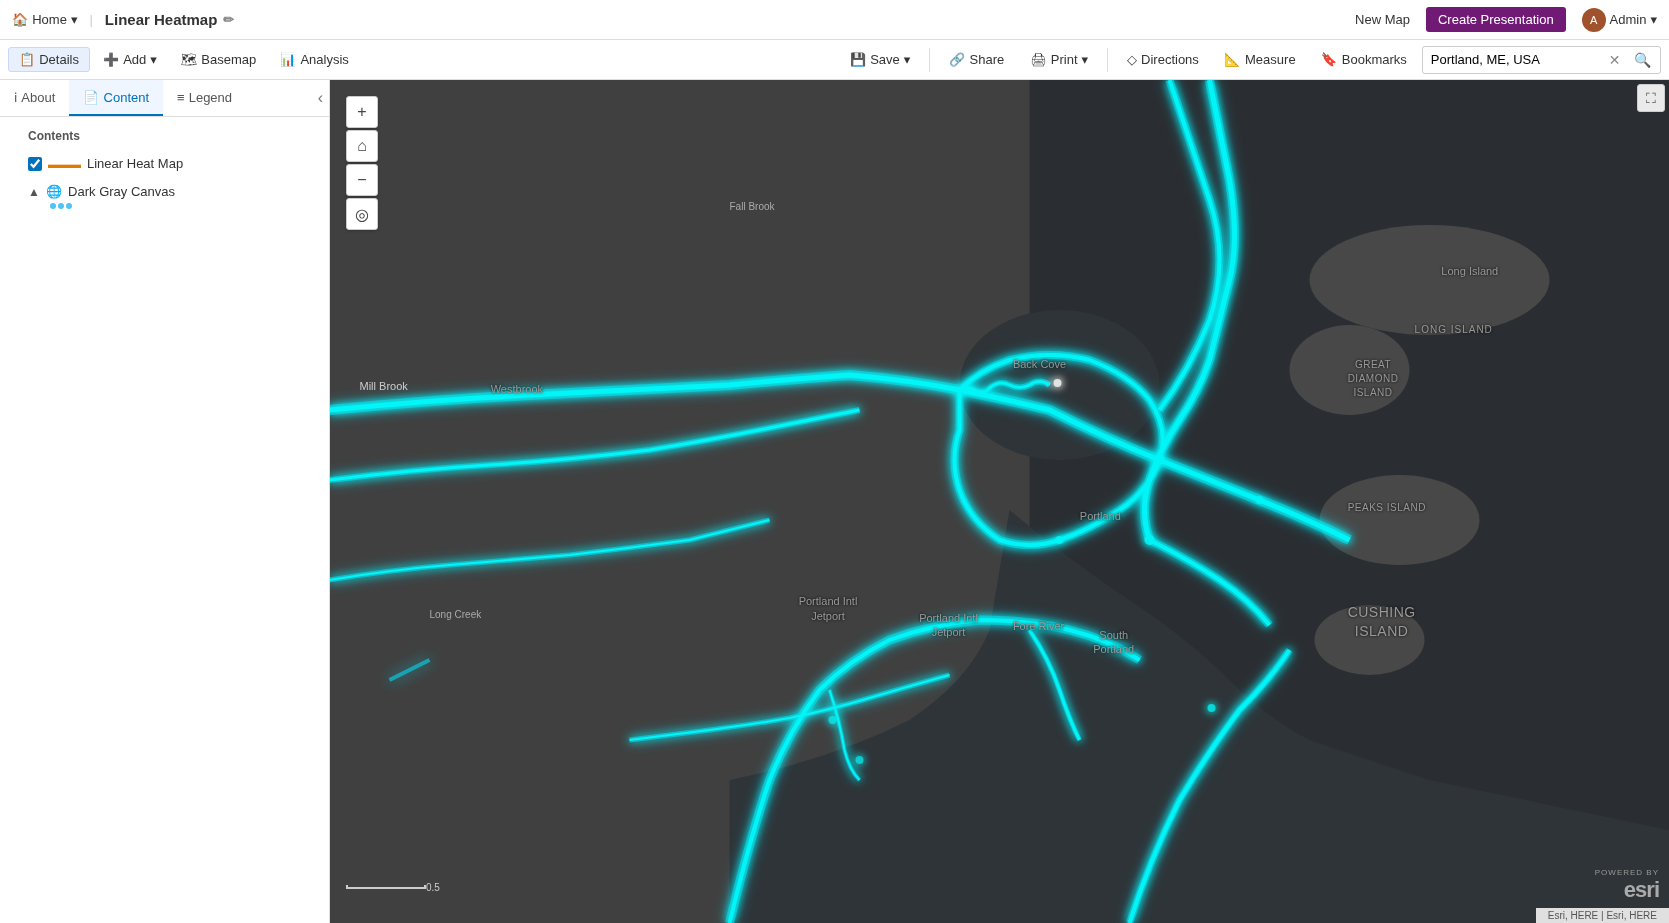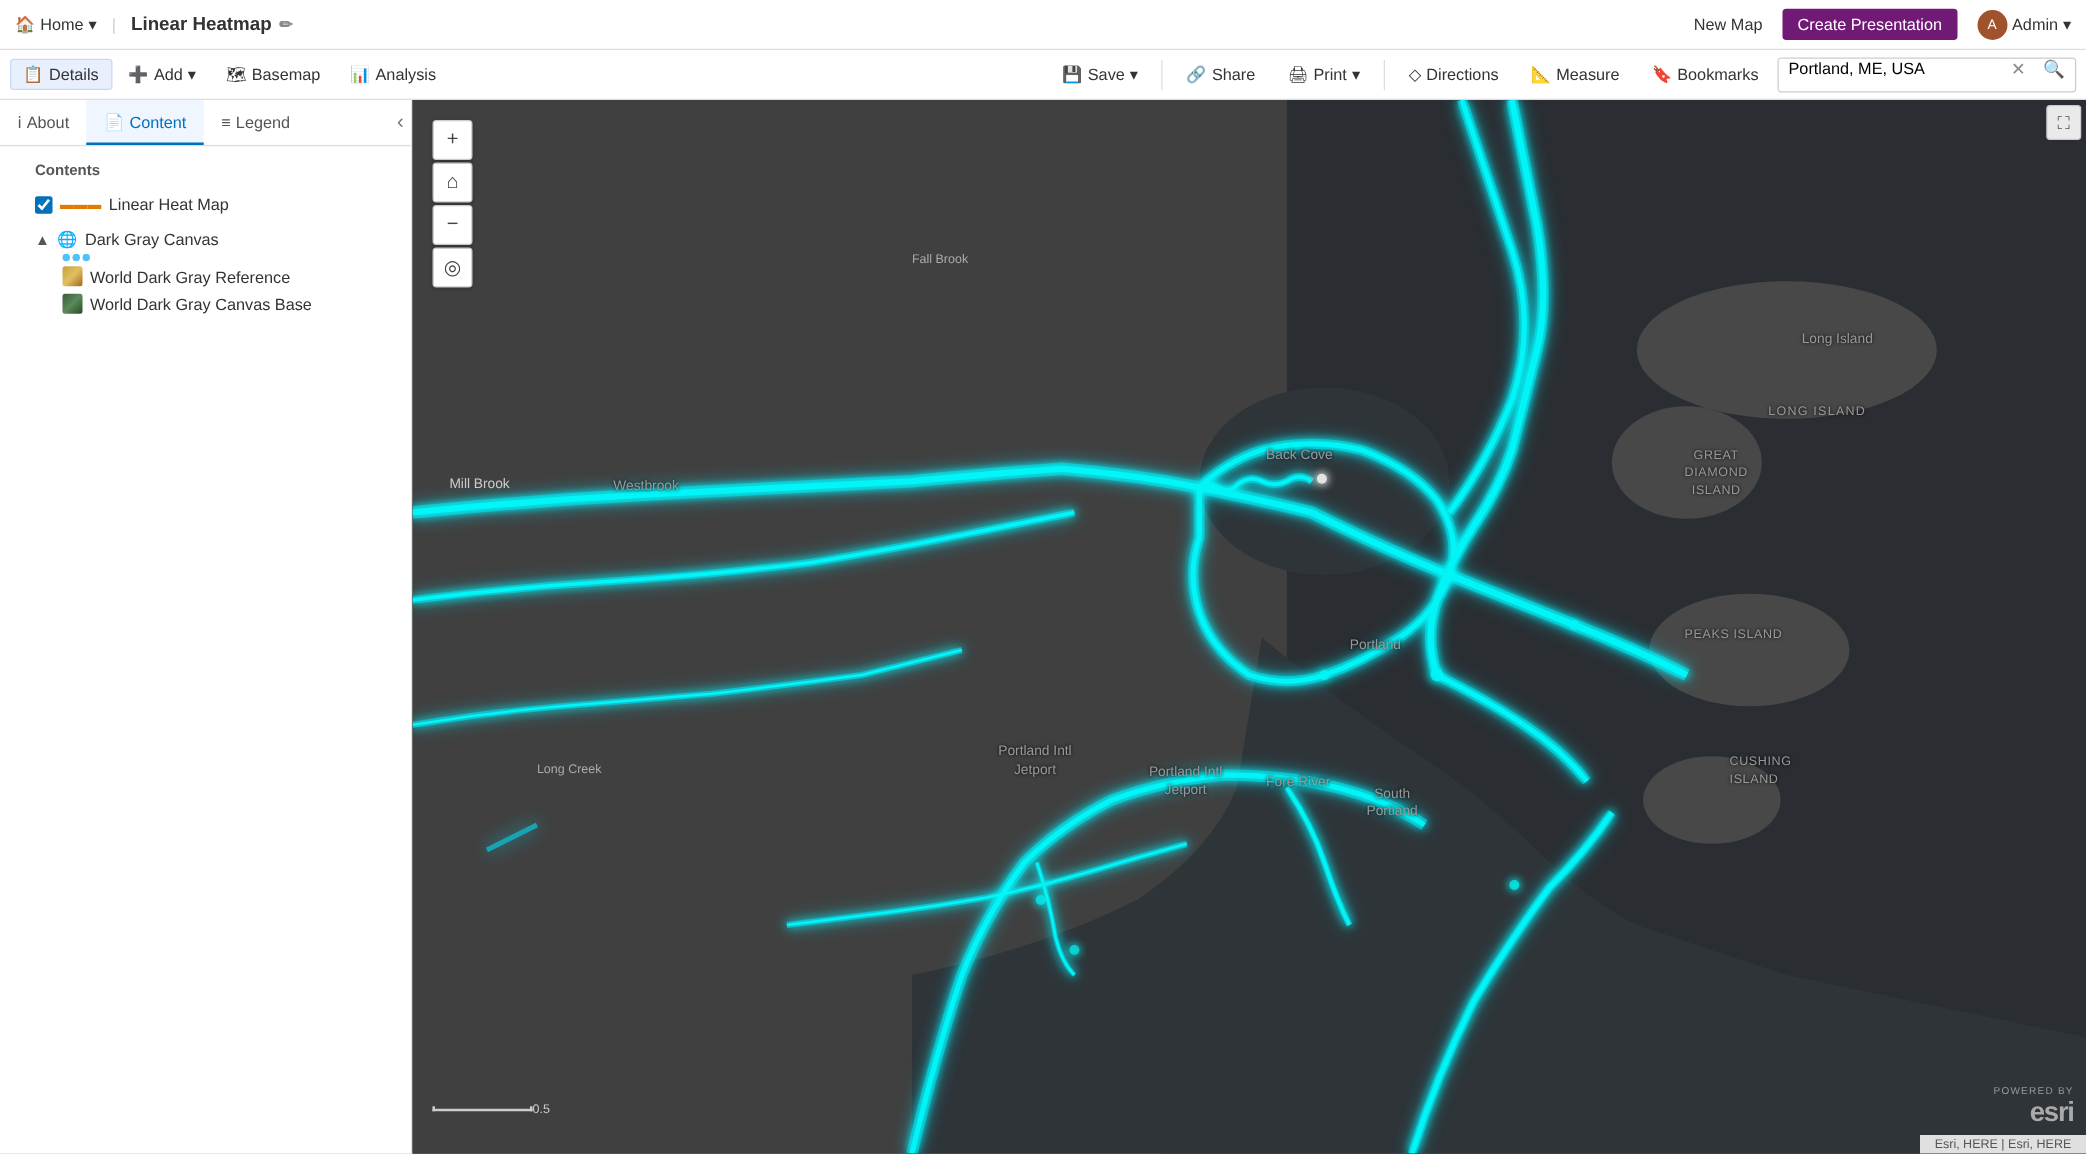--- a/index.html
+++ b/index.html
@@ -29,21 +29,21 @@
     .toolbar-left { display: flex; align-items: center; gap: 2px; }
     .toolbar-right { display: flex; align-items: center; gap: 4px; }
     .tb-btn {
       display: flex; align-items: center; gap: 4px;
       padding: 4px 10px; cursor: pointer; border: 1px solid transparent;
       border-radius: 3px; color: #333; font-size: 13px; background: none;
     }
     .tb-btn.active { background: #e8f0fe; border-color: #c8d8f8; }
     .tb-divider { width: 1px; height: 24px; background: #ddd; margin: 0 4px; }
     .search-box {
-      display: flex; align-items: flex-start;
+      display: flex; align-items: center;
       border: 1px solid #ccc; border-radius: 3px; overflow: hidden;
       background: #fff; height: 28px;
     }
     .search-input { border: none; outline: none; padding: 0 8px; font-size: 13px; width: 180px; }
     .search-clear { padding: 0 6px; cursor: pointer; color: #888; border: none; background: none; font-size: 14px; }
     .search-go { padding: 0 8px; cursor: pointer; background: none; border: none; color: #555; font-size: 14px; }
 
     
     .main-layout { display: flex; height: calc(923px - 80px); }
 
@@ -246,30 +246,20 @@
         <div class="group-header">
           <span style="font-size:12px; color:#555;">▲</span>
           <span style="color:#4a7c59; font-size:13px;">🌐</span>
           <span class="group-label">Dark Gray Canvas</span>
         </div>
 
         <div class="dots-row">
           <span class="dot" style="background:#4fc3f7;"></span>
           <span class="dot" style="background:#4fc3f7;"></span>
           <span class="dot" style="background:#4fc3f7;"></span>
-        </div>
-        <div class="sub-items">
-          <div class="sub-item">
-            <div class="legend-sq legend-world-ref"></div>
-            <span class="layer-name">World Dark Gray Reference</span>
-          </div>
-          <div class="sub-item">
-            <div class="legend-sq legend-world-base"></div>
-            <span class="layer-name">World Dark Gray Canvas Base</span>
-          </div>
         </div>
       </div>
     </div>
   </div>
 
   <div class="map-area">
 
     <svg class="map-canvas" viewBox="0 0 1340 843" preserveAspectRatio="xMidYMid slice">
 
       <rect width="1340" height="843" fill="#3a3a3a"></rect>
@@ -367,21 +357,21 @@
     </svg>
 
     <div class="map-label" style="top:33%; left:51%;">Back Cove</div>
     <div class="map-label" style="top:36%; left:12%;">Westbrook</div>
     <div class="map-label" style="top:51%; left:56%;">Portland</div>
     <div class="map-label" style="top:65%; left:57%; text-align:center; line-height:1.3;">South<br>Portland</div>
     <div class="map-label" style="top:22%; left:83%;">Long Island</div>
     <div class="map-label" style="top:29%; left:81%; font-size:10px; letter-spacing:1px;">LONG ISLAND</div>
     <div class="map-label" style="top:33%; left:76%; font-size:10px; letter-spacing:0.5px; text-align:center; line-height:1.4;">GREAT<br>DIAMOND<br>ISLAND</div>
     <div class="map-label" style="top:50%; left:76%; font-size:10px; letter-spacing:0.5px;">PEAKS ISLAND</div>
-    <div class="map-label" style="top:62%; left:76%; font-size:10px; letter-spacing:0.5px; line-height:1.4;margin-left:36px;">CUSHING<br>ISLAND</div>
+    <div class="map-label" style="top:62%; left:76%; font-size:14px; letter-spacing:0.5px; text-align:center; line-height:1.4;">CUSHING<br>ISLAND</div>
     <div class="map-label" style="top:61%; left:35%; text-align:center; line-height:1.3;">Portland Intl<br>Jetport</div>
     <div class="map-label" style="top:63%; left:44%; text-align:center; line-height:1.3;">Portland Intl<br>Jetport</div>
     <div class="map-label" style="top:64%; left:51%;">Fore River</div>
 
     <div class="map-controls">
       <button class="map-ctrl-btn">+</button>
       <button class="map-ctrl-btn">⌂</button>
       <button class="map-ctrl-btn">−</button>
       <button class="map-ctrl-btn">◎</button>
     </div>

